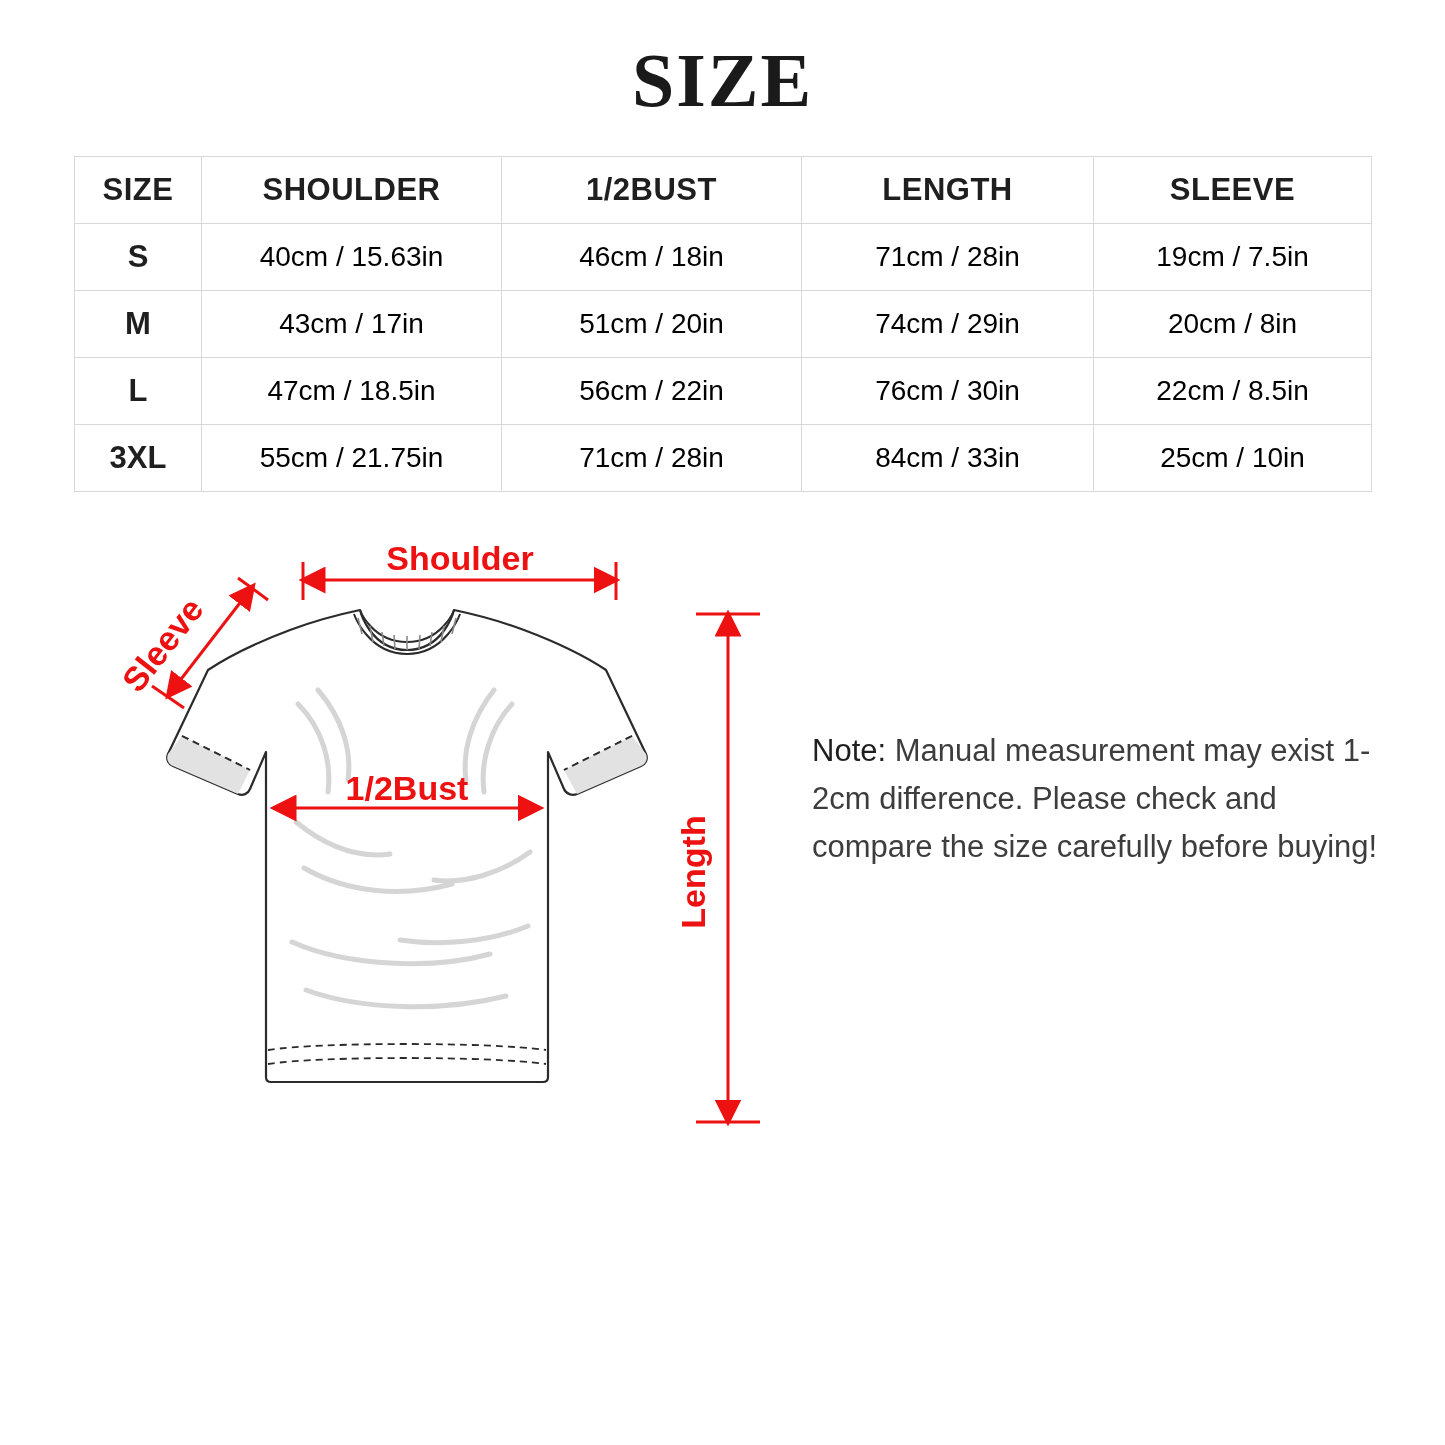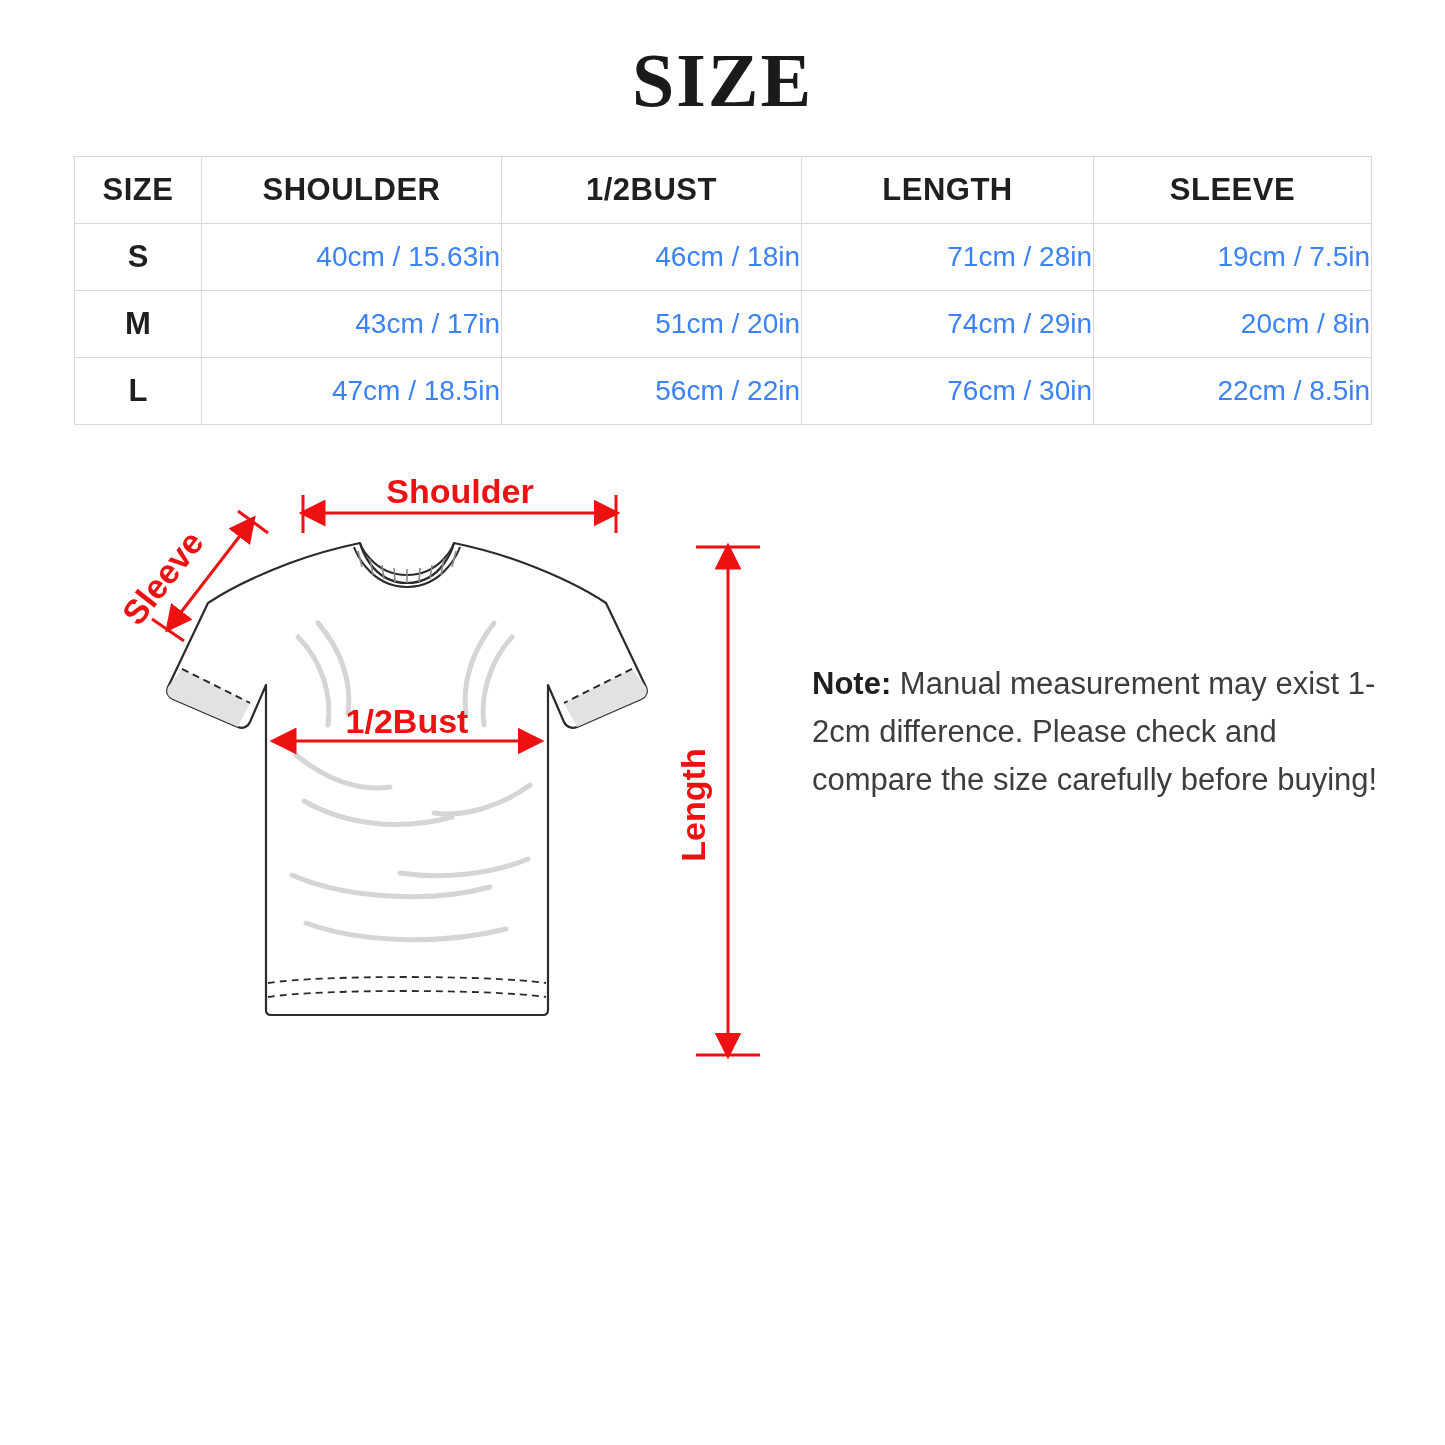--- a/index.html
+++ b/index.html
@@ -51,22 +51,21 @@
     letter-spacing: 0.5px;
   }
   table.size-table td.size-cell {
     font-size: 31px;
     font-weight: 700;
     color: #1f1f1f;
   }
   table.size-table td.val-cell {
     font-size: 28px;
     font-weight: 400;
-    color: #3b82f6;
-    text-align: right;
+    color: #000000;
   }
   col.c0 { width: 127px; }
   col.c1 { width: 300px; }
   col.c2 { width: 300px; }
   col.c3 { width: 292px; }
   col.c4 { width: 278px; }
 
   
   .lower {
     position: relative;
@@ -83,21 +82,21 @@
   .note {
     position: absolute;
     left: 812px;
     top: 205px;
     width: 580px;
     font-size: 31px;
     line-height: 1.55;
     color: #3d3d3d;
   }
   .note b {
-    font-weight: 700;
+    font-weight: 400;
     color: #1f1f1f;
   }
   .note-text { display: inline; }
 </style>
 </head>
 <body>
 
 <h1 class="title">SIZE</h1>
 
 <div class="table-wrap">
@@ -132,20 +131,27 @@
         <td class="val-cell">51cm / 20in</td>
         <td class="val-cell">74cm / 29in</td>
         <td class="val-cell">20cm / 8in</td>
       </tr>
       <tr>
         <td class="size-cell">L</td>
         <td class="val-cell">47cm / 18.5in</td>
         <td class="val-cell">56cm / 22in</td>
         <td class="val-cell">76cm / 30in</td>
         <td class="val-cell">22cm / 8.5in</td>
+      </tr>
+      <tr>
+        <td class="size-cell">3XL</td>
+        <td class="val-cell">55cm / 21.75in</td>
+        <td class="val-cell">71cm / 28in</td>
+        <td class="val-cell">84cm / 33in</td>
+        <td class="val-cell">25cm / 10in</td>
       </tr>
     </tbody>
   </table>
 </div>
 
 <div class="lower">
 
   <div class="shirt-area">
     <svg viewBox="0 0 720 640" width="720" height="640" xmlns="http://www.w3.org/2000/svg">
       <defs>

